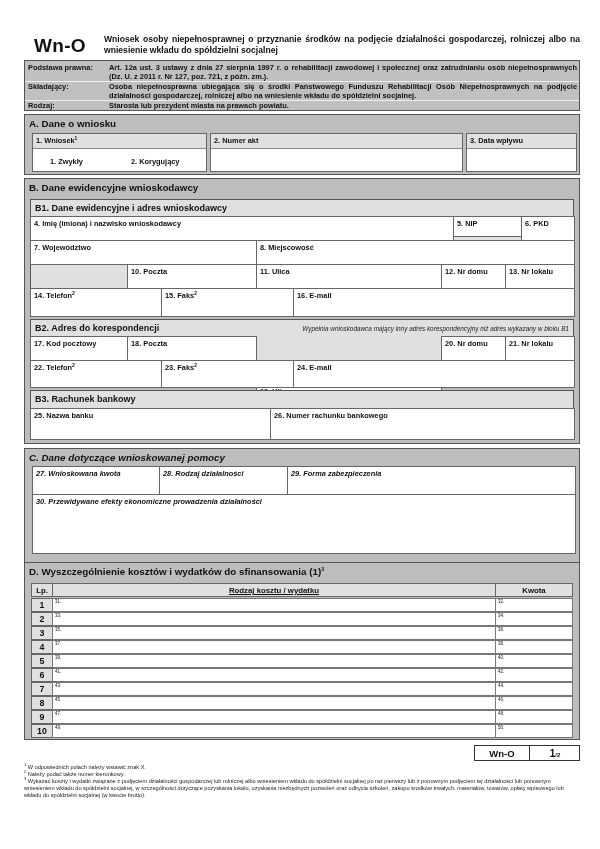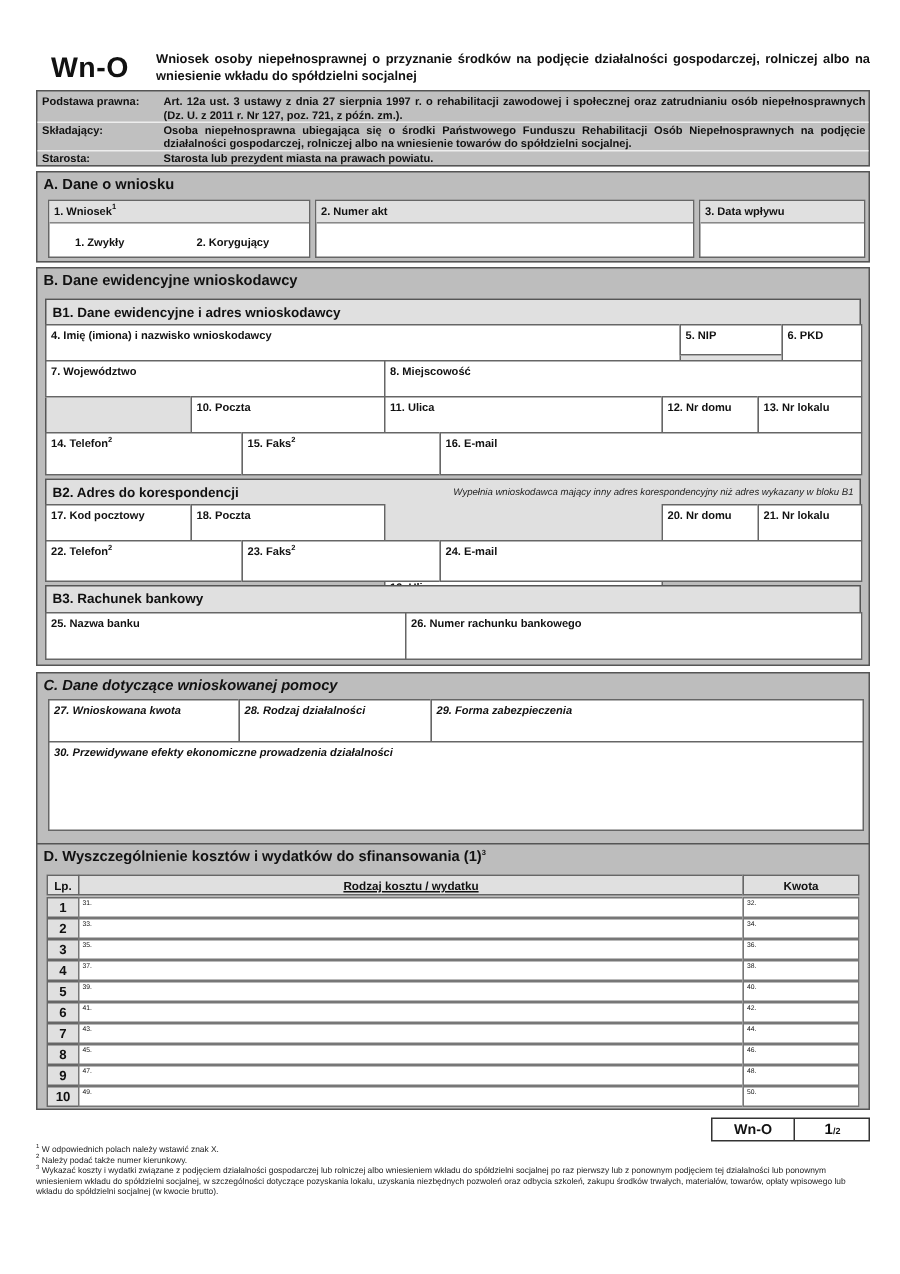--- a/index.html
+++ b/index.html
@@ -51,25 +51,25 @@
 </div>
 
 <div class="info">
   <div class="info-row" style="top:2px;">
     <div class="info-lbl">Podstawa prawna:</div>
     <div class="info-val">Art. 12a ust. 3 ustawy z dnia 27 sierpnia 1997 r. o rehabilitacji zawodowej i społecznej oraz zatrudnianiu osób niepełnosprawnych (Dz. U. z 2011 r. Nr 127, poz. 721, z późn. zm.).</div>
   </div>
   <div class="info-sep" style="top:20px;"></div>
   <div class="info-row" style="top:21px;">
     <div class="info-lbl">Składający:</div>
-    <div class="info-val">Osoba niepełnosprawna ubiegająca się o środki Państwowego Funduszu Rehabilitacji Osób Niepełnosprawnych na podjęcie działalności gospodarczej, rolniczej albo na wniesienie towarów do spółdzielni socjalnej.</div>
+    <div class="info-val">Osoba niepełnosprawna ubiegająca się o środki Państwowego Funduszu Rehabilitacji Osób Niepełnosprawnych na podjęcie działalności gospodarczej, rolniczej albo na wniesienie wkładu do spółdzielni socjalnej.</div>
   </div>
   <div class="info-sep" style="top:39px;"></div>
   <div class="info-row" style="top:40px;">
-    <div class="info-lbl">Starosta:</div>
+    <div class="info-lbl">Rodzaj:</div>
     <div class="info-val">Starosta lub prezydent miasta na prawach powiatu.</div>
   </div>
 </div>
 
 <div class="sec" style="top:114px; height:61px;">
   <div class="sec-title">A. Dane o wniosku</div>
   <div class="box grayhead" style="left:7px; top:18px; width:175px; height:39px;">
     <div class="gh"></div>
     <div class="lbl"><span>1. Wniosek</span><sup>1</sup></div>
     <div style="position:absolute; left:17px; top:23px; font-size:7.4px; font-weight:bold;">1. Zwykły</div>

